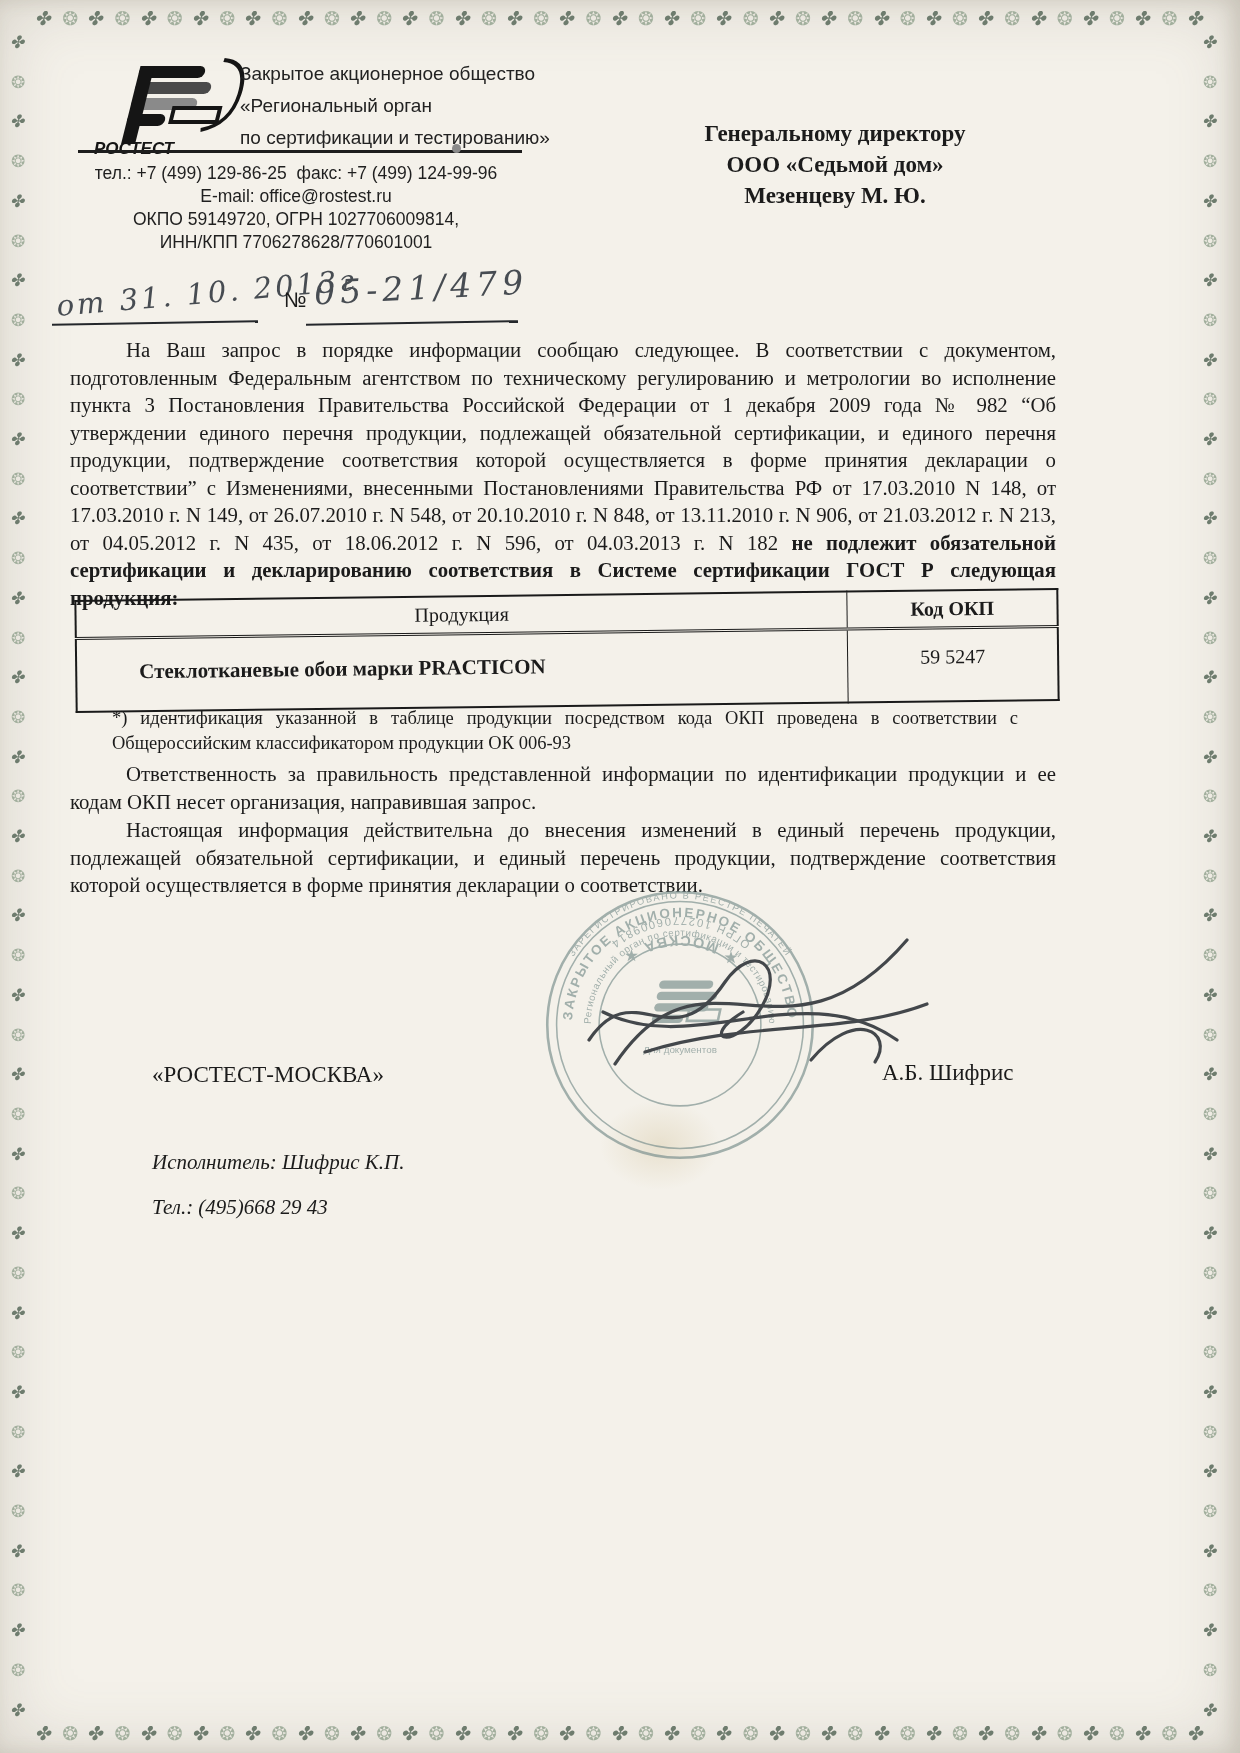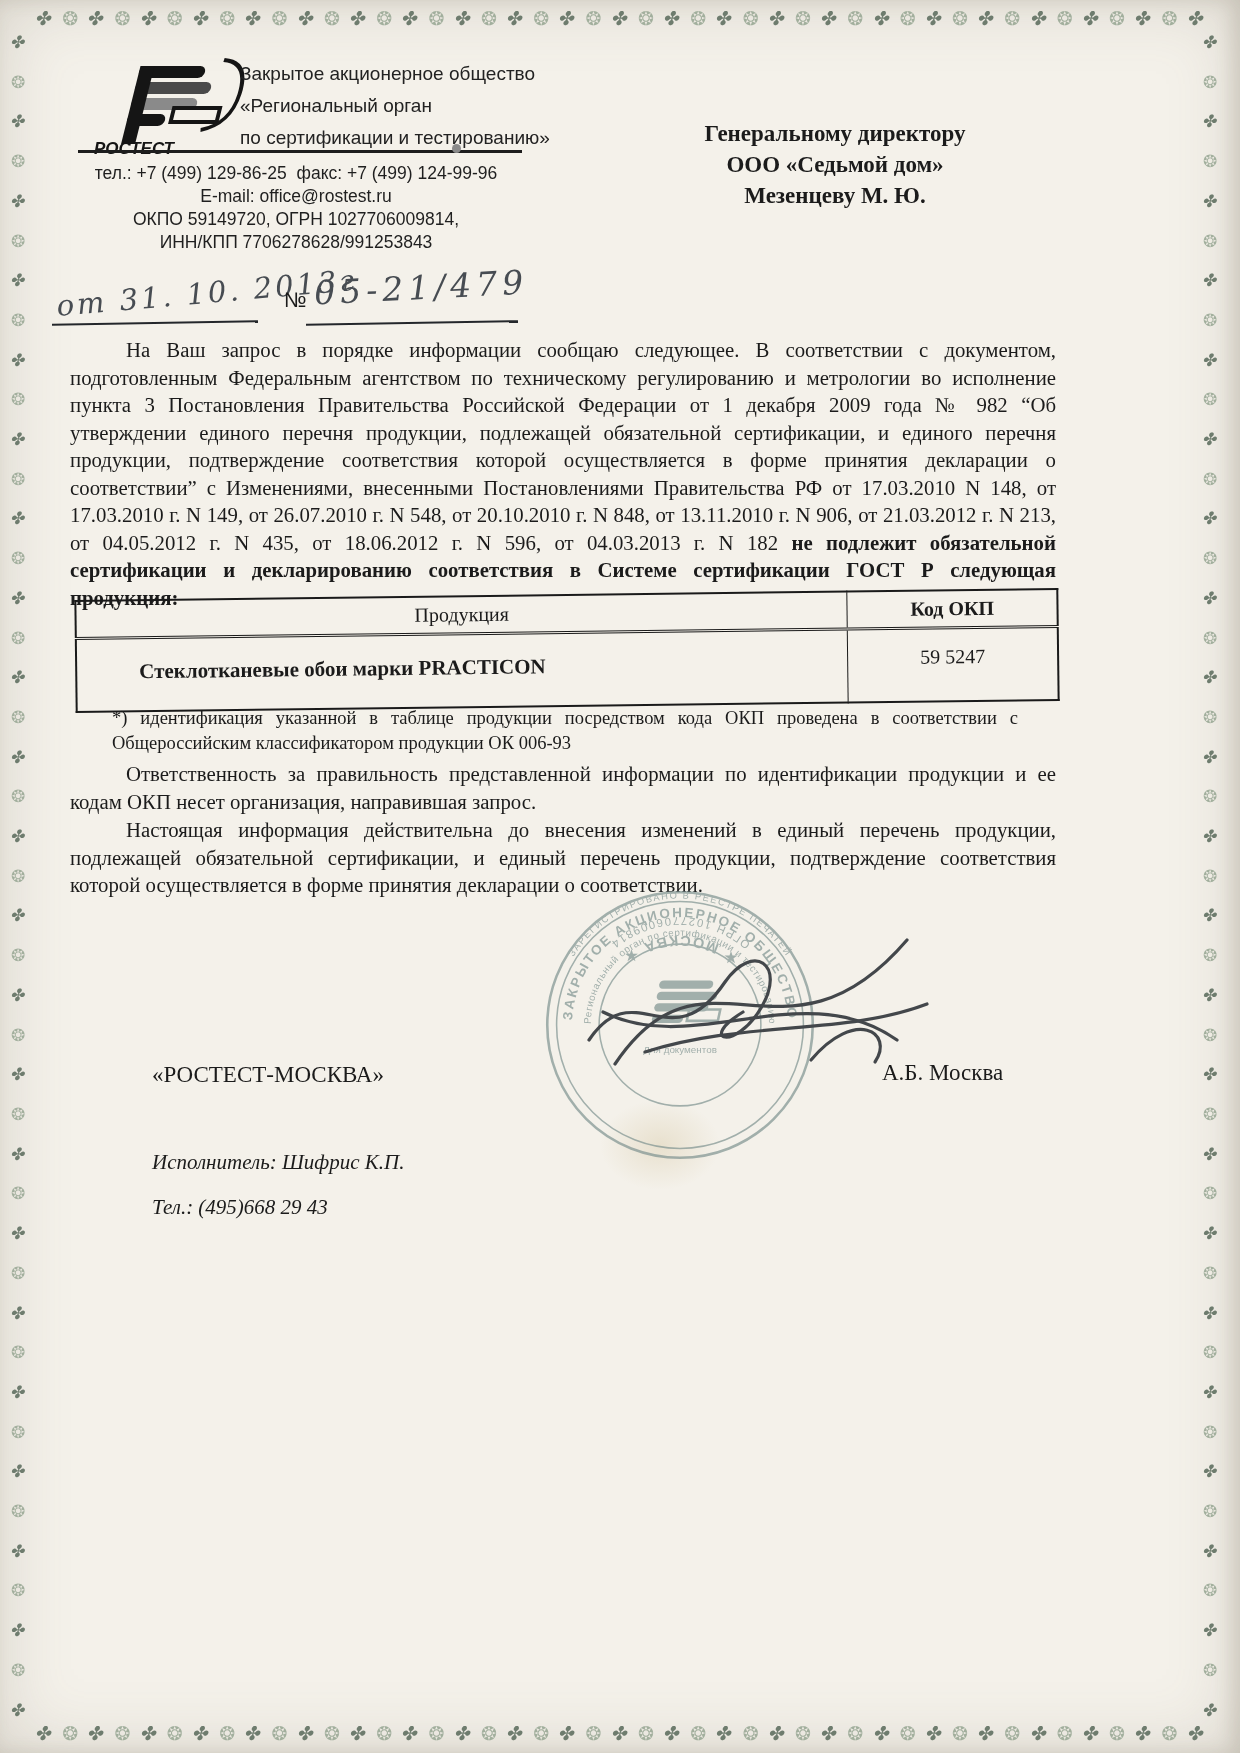--- a/index.html
+++ b/index.html
@@ -281,21 +281,21 @@
   <div>«Региональный орган</div>
   <div>по сертификации и тестированию»</div>
 </div>
 <div class="head-rule"></div>
 <div class="rule-dot"></div>
 
 <div class="address">
   <div>тел.: +7 (499) 129-86-25&nbsp; факс: +7 (499) 124-99-96</div>
   <div>E-mail: office@rostest.ru</div>
   <div>ОКПО 59149720, ОГРН 1027706009814,</div>
-  <div>ИНН/КПП 7706278628/991253843</div>
+  <div>ИНН/КПП 7706278628/770601001</div>
 </div>
 
 <div class="recipient">
   <div>Генеральному директору</div>
   <div>ООО «Седьмой дом»</div>
   <div>Мезенцеву М. Ю.</div>
 </div>
 
 <div class="hand ref-date">от 31. 10. 2013г</div>
 <div class="ref-no">№</div>
@@ -369,18 +369,18 @@
     <path d="M40,152 C130,18 210,170 332,28"></path>
     <path d="M28,100 C120,146 228,62 322,128"></path>
     <path d="M70,140 C170,108 268,124 352,92"></path>
     <path d="M236,148 C280,96 320,120 300,150"></path>
   </g>
 </svg>
 
 <div class="sig-title">
   <div>«РОСТЕСТ-МОСКВА»</div>
 </div>
-<div class="sig-name">А.Б. Москва</div>
+<div class="sig-name">А.Б. Шифрис</div>
 
 <div class="executor">
   <span class="ln hand-it">Исполнитель: Шифрис К.П.</span>
   <span class="ln hand-it">Тел.: (495)668 29 43</span>
 </div>
 
 </body></html>

